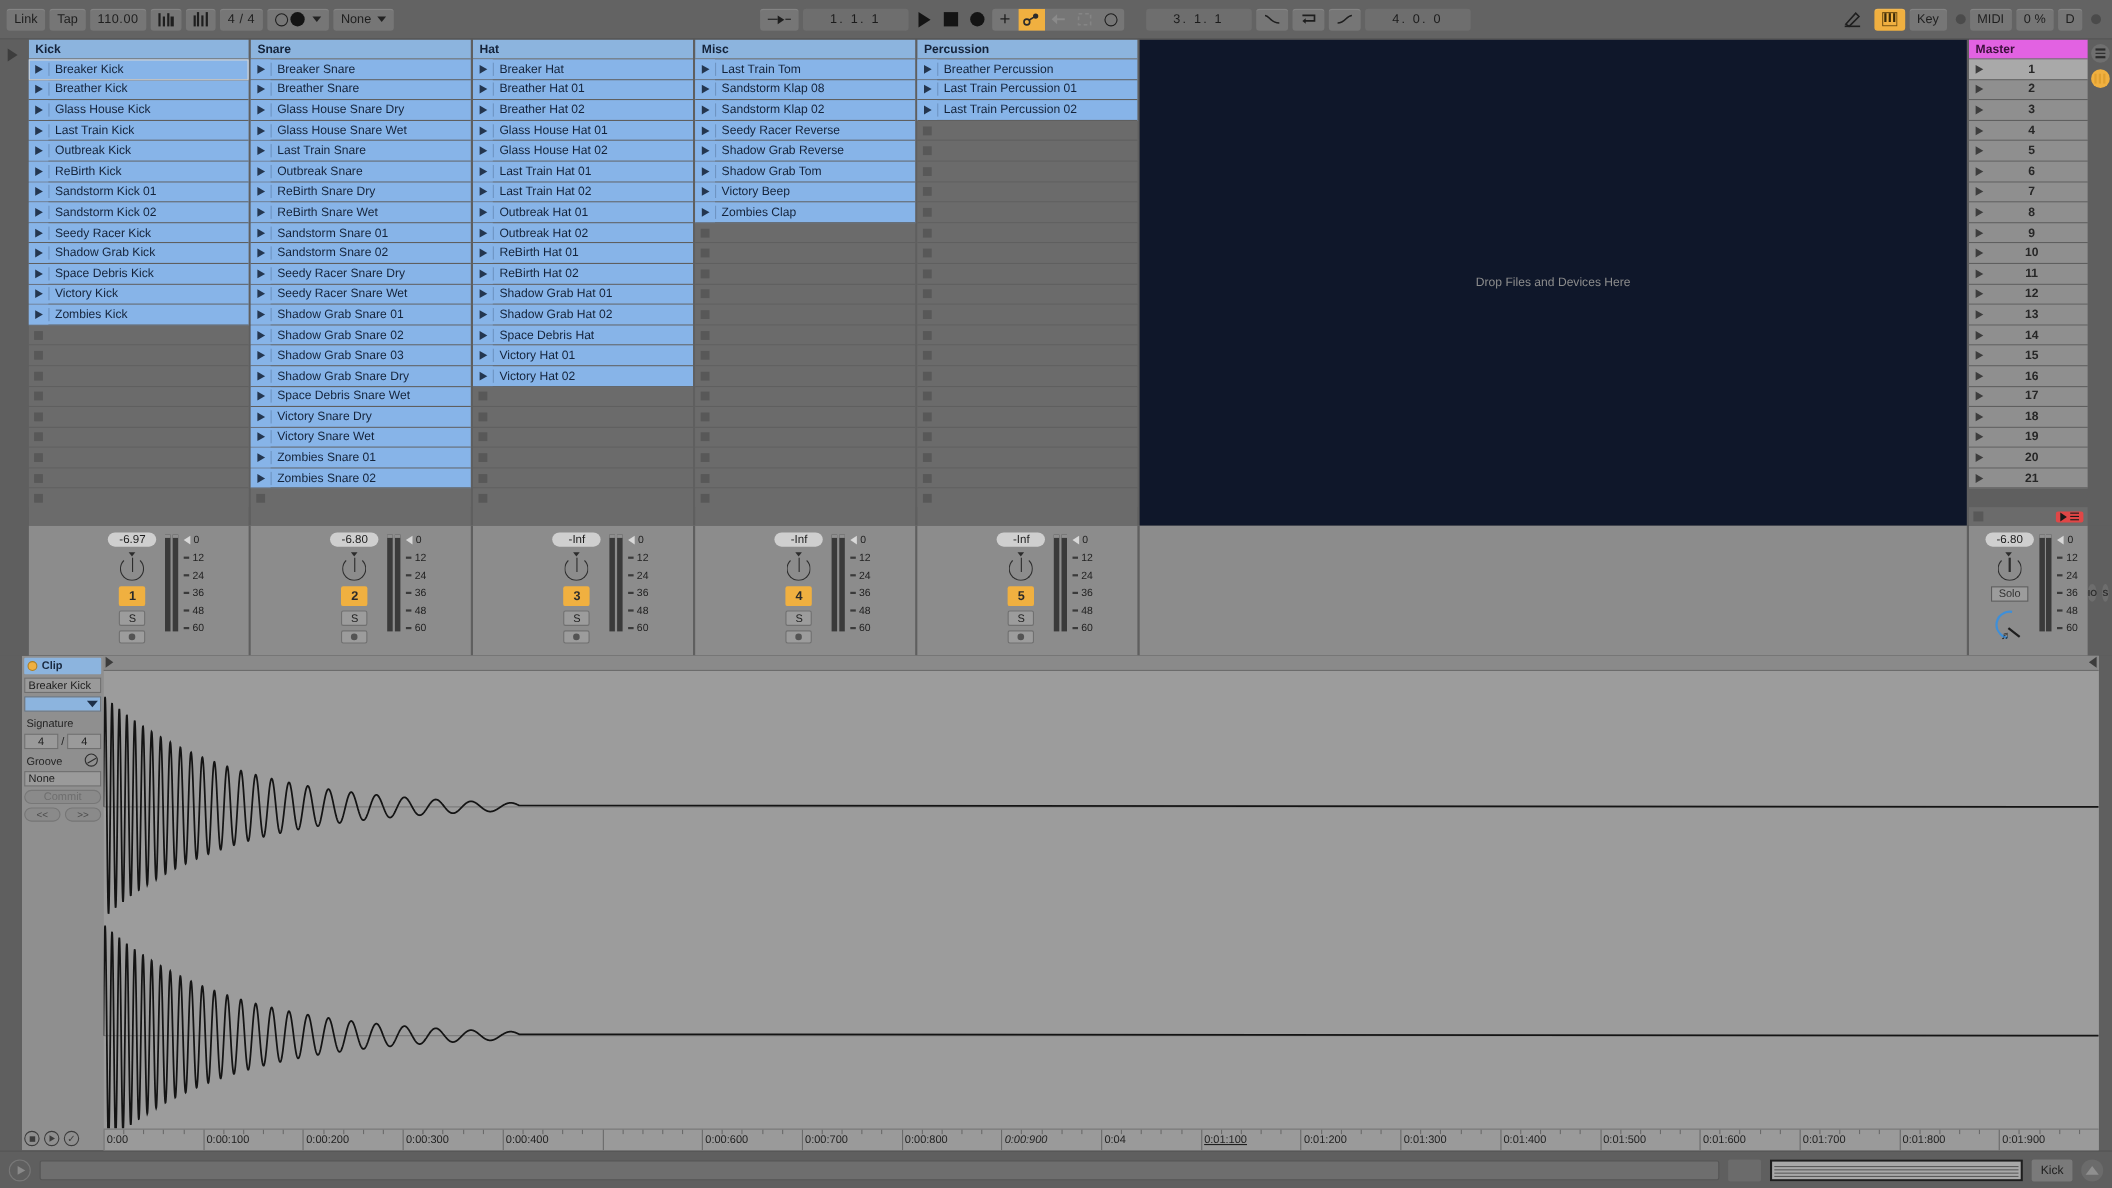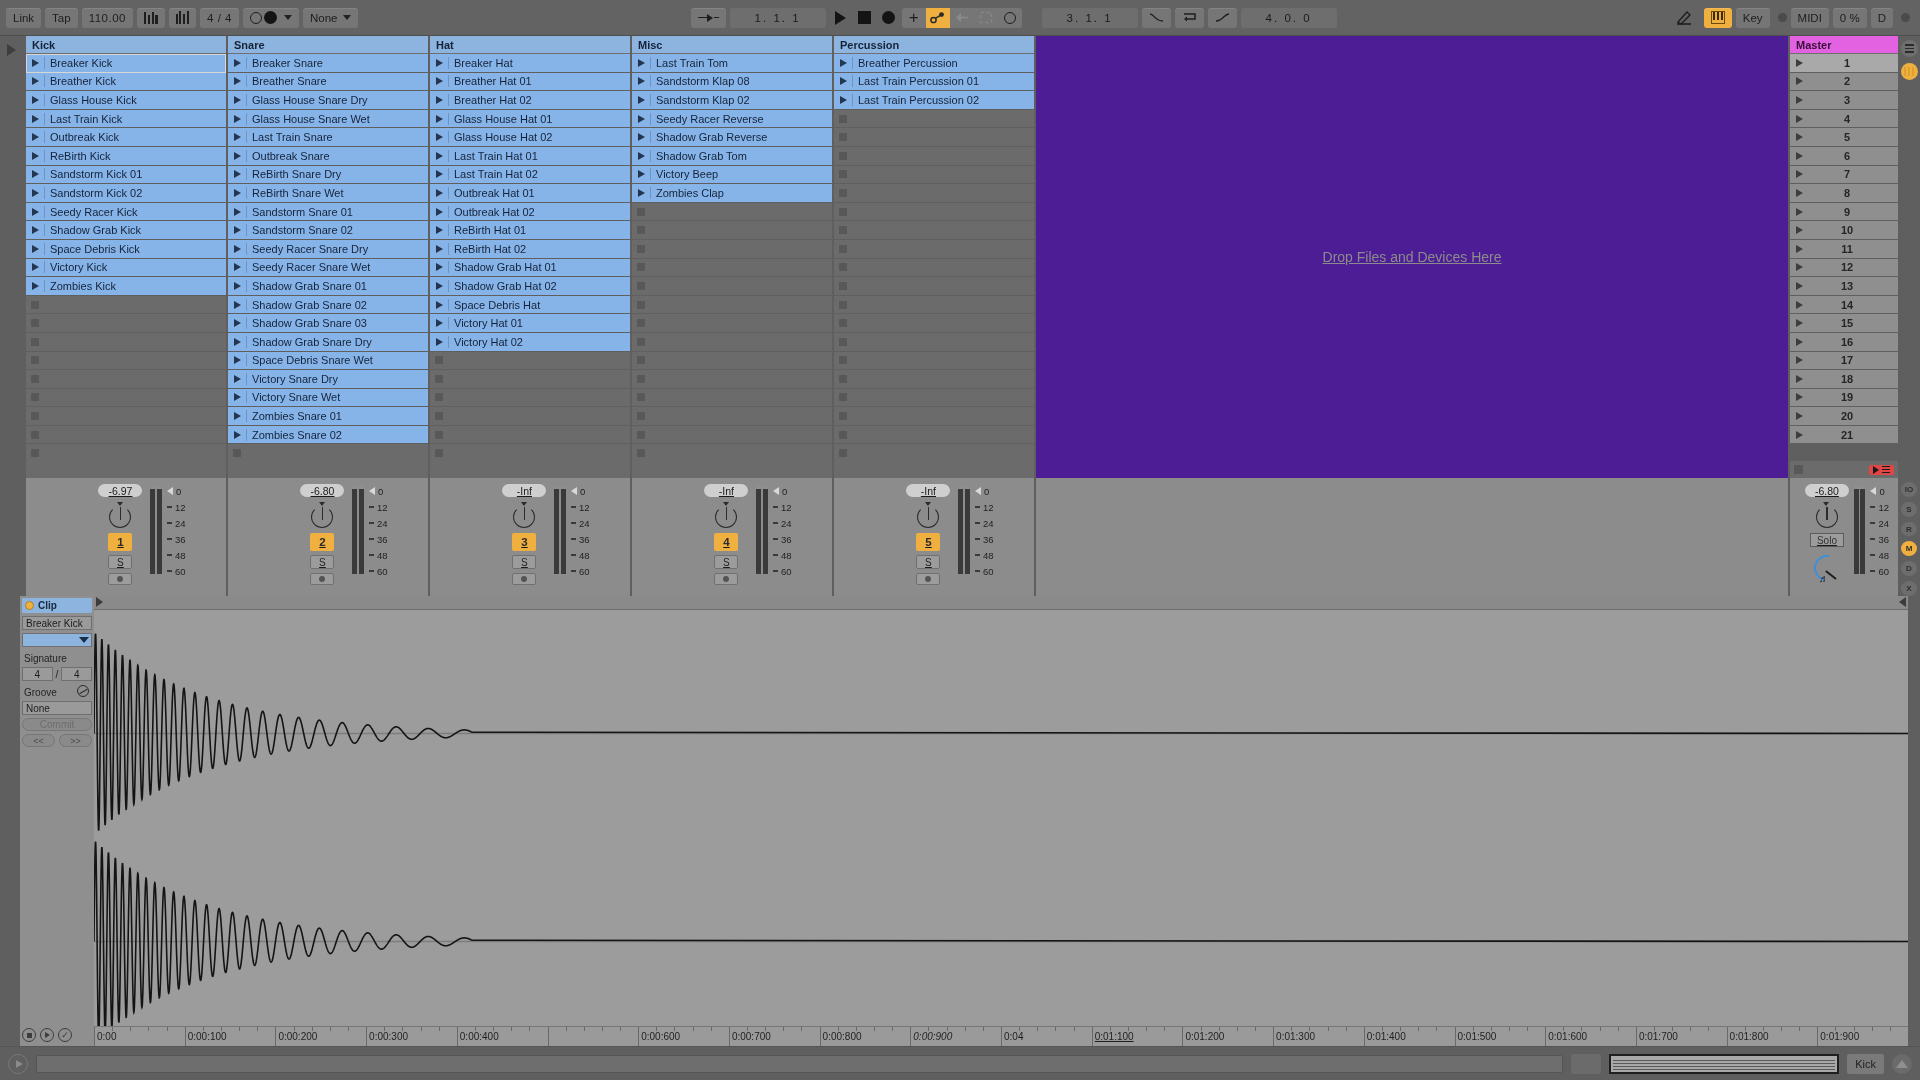--- a/index.html
+++ b/index.html
@@ -104,25 +104,24 @@
     flex:1 1 auto; padding-left:5px; color:#14233a; font-size:11px;
     white-space:nowrap; overflow:hidden; text-overflow:ellipsis;
     border-left:1px solid #6e94c2;
   }
   .slot.selected { outline:1.5px solid #d6d6d6; outline-offset:-1.5px; z-index:3; }
   .slot.empty .label { border-left:none; }
   .slot.lastrow { background:#6b6b6b; border-bottom:none; height:17px; flex:0 0 17px;}
 
   
   .drop-area {
-    flex:1 1 auto; background:#4c1d95;
+    flex:1 1 auto; background:#0f172a;
     display:flex; align-items:center; justify-content:center;
-    color:#8c8c8c; font-size:14px;
+    color:#8c8c8c; font-size:11px;
     border-right:2px solid #5f5f5f;
-    text-decoration:underline;
   }
   .drop-area-wrap { flex:1 1 auto; display:flex; flex-direction:column; }
 
   
   .master-col { width:108px; flex:0 0 108px; display:flex; flex-direction:column; }
   .master-name {
     height:18px; flex:0 0 18px; background:#e262e2; color:#3a0f3a;
     font-weight:bold; font-size:11px; display:flex; align-items:center;
     padding-left:6px; border-bottom:1px solid #6f6f6f;
   }
@@ -151,21 +150,21 @@
   .rs-bars { display:flex;gap:1.6px;align-items:flex-end;height:9px;}
   .rs-bars i { display:block;width:2px;height:9px;background:#e0a030;}
 
   
   .mixer-row { display:flex; height:118px; flex:0 0 118px; }
   .mx {
     width:202px;flex:0 0 202px;background:#8c8c8c;border-right:2px solid #5f5f5f;
     display:flex; align-items:flex-start; padding-top:6px; position:relative;
   }
   .mx-inner { display:flex; width:100%; justify-content:center; gap:4px; padding-left:28px;}
-  .mx-ctrls { display:flex;flex-direction:column;align-items:center;gap:4px;width:52px;text-decoration:underline;}
+  .mx-ctrls { display:flex;flex-direction:column;align-items:center;gap:4px;width:52px;}
   .vol-pill {
     background:#cfcfcf;border-radius:7px;height:13px;min-width:44px;
     display:flex;align-items:center;justify-content:center;
     font-size:10.5px;color:#1c1c1c;
   }
   .knob { width:26px;height:26px;position:relative; margin-top:2px;}
   .knob .ring {
     position:absolute;left:2px;top:3px;width:22px;height:22px;border-radius:50%;
     border:1.8px solid #2c2c2c;border-top-color:transparent;
   }
@@ -189,21 +188,21 @@
   .meterbars { display:flex; gap:1.5px; }
   .meterbars .mb { width:5px; height:88px; background:#3a3a3a; position:relative;}
   .meterbars .mb::after { content:""; position:absolute;left:0;right:0;top:0;height:3px;background:#8f8f8f;}
   .meter-scale { display:flex;flex-direction:column; justify-content:space-between; height:90px; font-size:9.5px; color:#222; padding-left:2px;}
   .meter-scale div { display:flex;align-items:center;gap:3px;height:10px;}
   .meter-scale .dash { display:block;width:5px;height:1.4px;background:#3a3a3a;}
   .meter-scale .zeroarrow { width:0;height:0;border-right:6px solid #d8d8d8;border-top:4px solid transparent;border-bottom:4px solid transparent;}
 
   .mx-drop { flex:1 1 auto; background:#8c8c8c; border-right:2px solid #5f5f5f;}
   .mx-master { width:108px;flex:0 0 108px;background:#8c8c8c; display:flex; padding-top:6px; justify-content:center; gap:3px;}
-  .mx-right { width:22px;flex:0 0 22px;background:#5f5f5f;display:flex;flex-direction:column;align-items:center;gap:5px;padding-top:4px;}
+  .mx-right { width:22px;flex:0 0 22px;background:#5f5f5f;display:flex;flex-direction:row;align-items:center;gap:5px;padding-top:4px;}
   .mini-btn { width:16px;height:16px;border-radius:50%;background:#6d6d6d;display:flex;align-items:center;justify-content:center;font-size:8px;color:#2e2e2e;font-weight:bold;}
   .mini-btn.on { background:#f0b040; }
 
   
   .detail { flex:1 1 auto; display:flex; background:#5f5f5f; overflow:hidden; }
   .detail-left { width:20px;flex:0 0 20px;background:#5f5f5f;position:relative;}
   .clip-panel { width:74px;flex:0 0 74px;background:#8f8f8f;display:flex;flex-direction:column;padding:2px; gap:3px;}
   .clip-head { height:15px;background:#8cb4de;display:flex;align-items:center;gap:4px;padding-left:3px;border-radius:1px;}
   .clip-head .dot { width:9px;height:9px;border-radius:50%;background:#f0b040;border:1px solid #b07f20;}
   .clip-head .t { font-size:10px;color:#19293f;font-weight:bold;}

